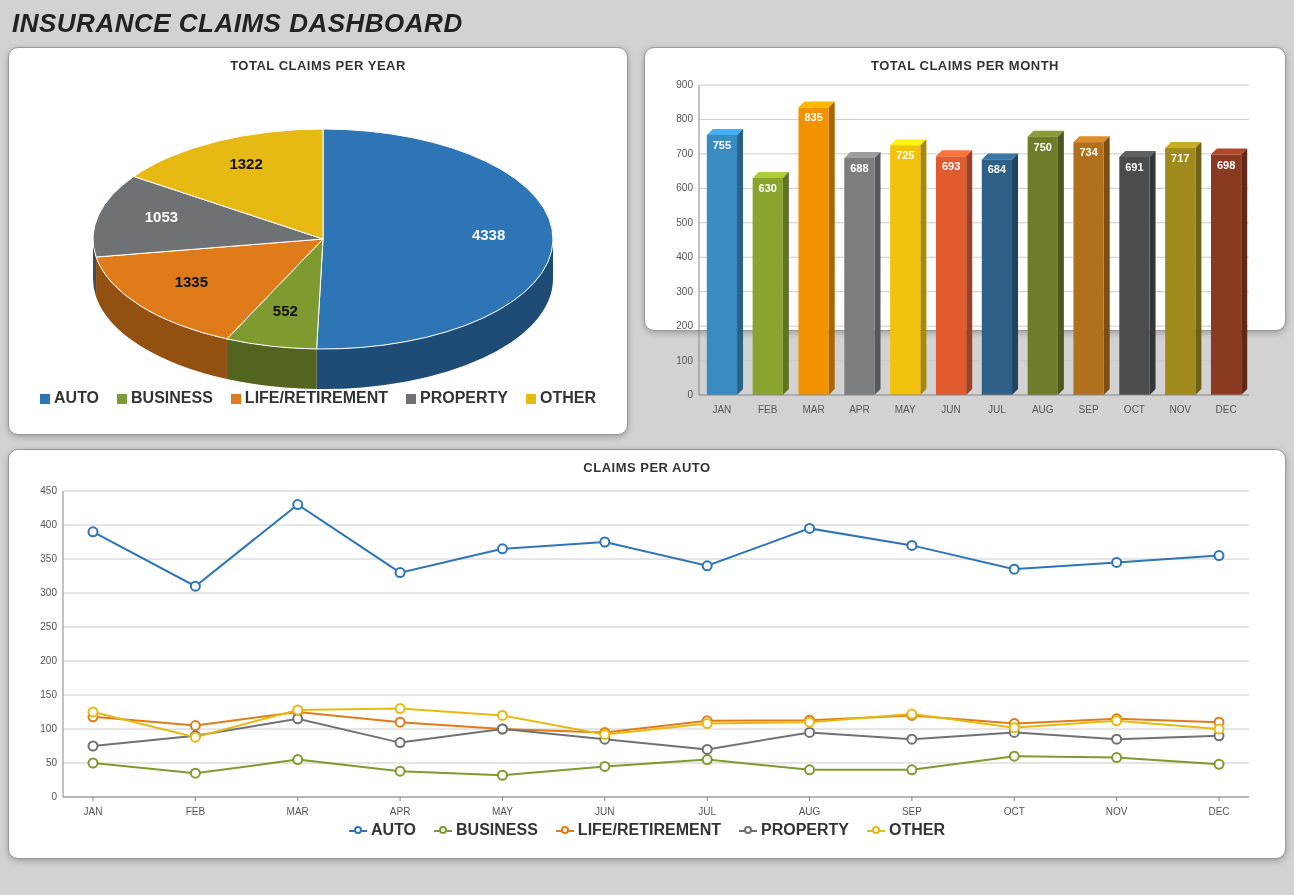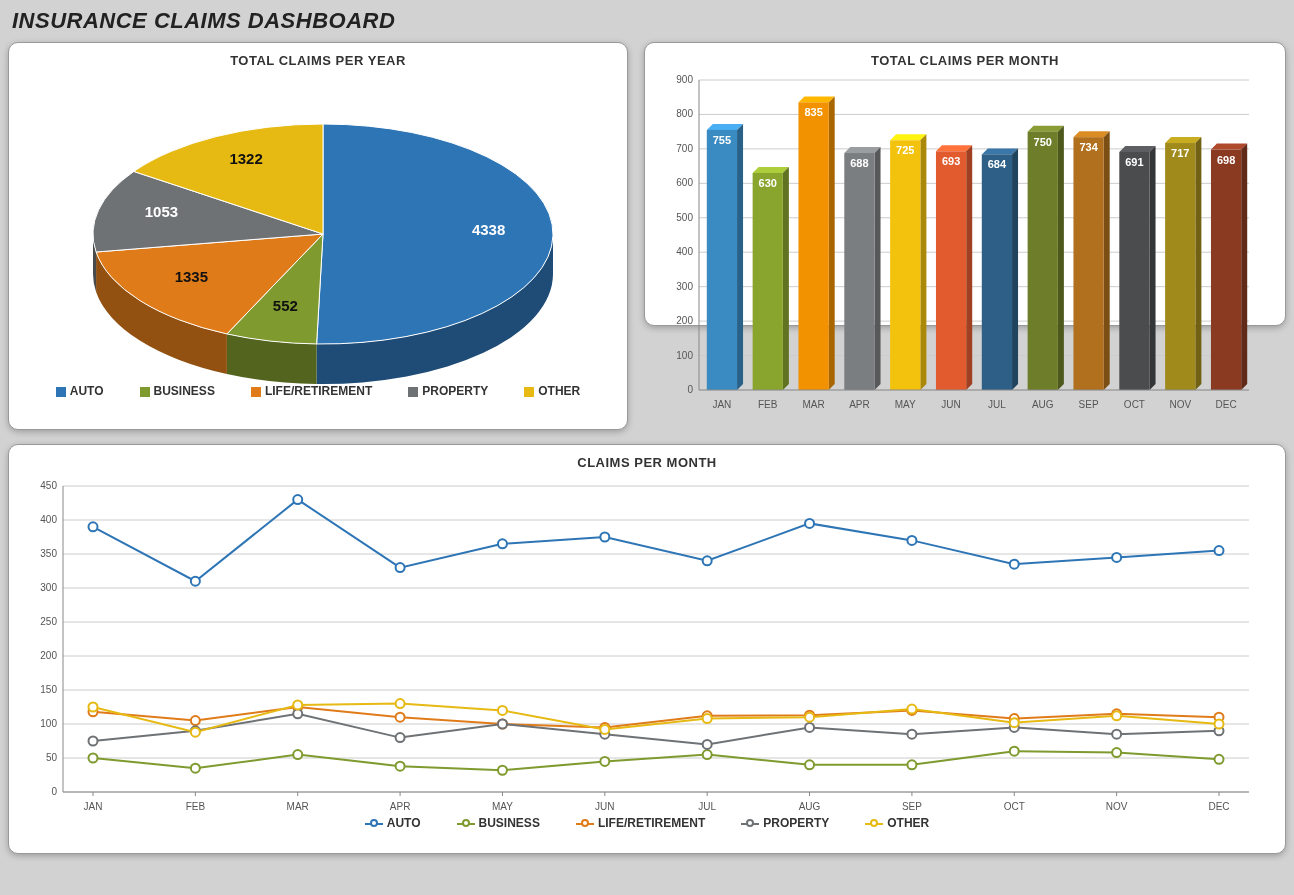--- a/index.html
+++ b/index.html
@@ -6,21 +6,21 @@
   body {
     margin: 0;
     padding: 8px;
     background: #d2d2d2;
     font-family: "Segoe UI", Arial, sans-serif;
     font-size: 12px;
     color: #333;
   }
   h1 {
     margin: 0 0 8px 4px;
-    font-size: 22px;
+    font-size: 26px;
     font-weight: 800;
     font-style: italic;
     color: #222;
     letter-spacing: .5px;
   }
   .row { display: flex; gap: 16px; margin-bottom: 14px; }
   .panel {
     background: #fff;
     border: 1px solid #999;
     border-radius: 10px;
@@ -32,21 +32,21 @@
     text-align: center;
     font-weight: 800;
     font-size: 13px;
     letter-spacing: .5px;
     margin-bottom: 6px;
   }
   .pie-panel  { width: 620px; height: 388px; }
   .bar-panel  { flex: 1; height: 284px; }
   .line-panel { width: 100%; height: 410px; }
   svg { display: block; }
-  .legend { display:flex; justify-content:center; gap:36px; font-weight:700; font-size:12px; }
+  .legend { display:flex; justify-content:center; gap:18px; font-weight:700; font-size:16px; }
   .swatch { display:inline-block; width:10px; height:10px; margin-right:4px; vertical-align:middle; }
   .axis-text { font-size:10px; fill:#555; }
   .tick-line { stroke:#ccc; stroke-width:1; }
 </style>
 </head>
 <body>
 
 <h1>INSURANCE CLAIMS DASHBOARD</h1>
 
 <div class="row">
@@ -185,21 +185,21 @@
           <text x="567.0833333333334" y="89.57777777777778" text-anchor="middle" font-size="11" font-weight="700" fill="#fff">698</text>
         </g>
         <text x="567.0833333333334" y="334" text-anchor="middle" class="axis-text">DEC</text>
         <line x1="40" x2="40" y1="6" y2="316" stroke="#888"></line>
         <line x1="40" x2="590" y1="316" y2="316" stroke="#888"></line>
       </svg>
   </div>
 </div>
 
 <div class="panel line-panel">
-  <div class="panel-title">CLAIMS PER MONTH</div>
+  <div class="panel-title">CLAIMS PER AUTO</div>
   <svg id="line-svg" width="1240" height="340">
       <line x1="40" x2="1226" y1="316" y2="316" class="tick-line"></line>
       <text x="34" y="319" text-anchor="end" class="axis-text">0</text>
       <line x1="40" x2="1226" y1="282" y2="282" class="tick-line"></line>
       <text x="34" y="285" text-anchor="end" class="axis-text">50</text>
       <line x1="40" x2="1226" y1="248" y2="248" class="tick-line"></line>
       <text x="34" y="251" text-anchor="end" class="axis-text">100</text>
       <line x1="40" x2="1226" y1="214" y2="214" class="tick-line"></line>
       <text x="34" y="217" text-anchor="end" class="axis-text">150</text>
       <line x1="40" x2="1226" y1="180" y2="180" class="tick-line"></line>

